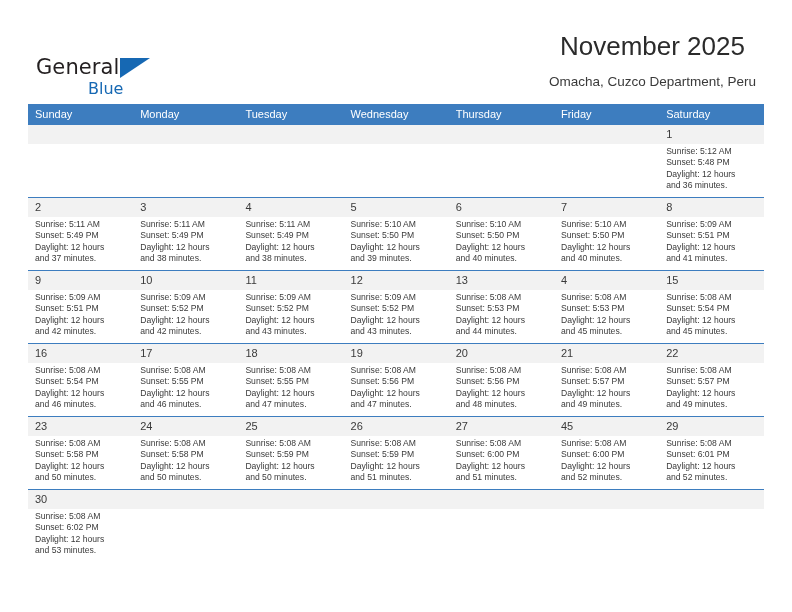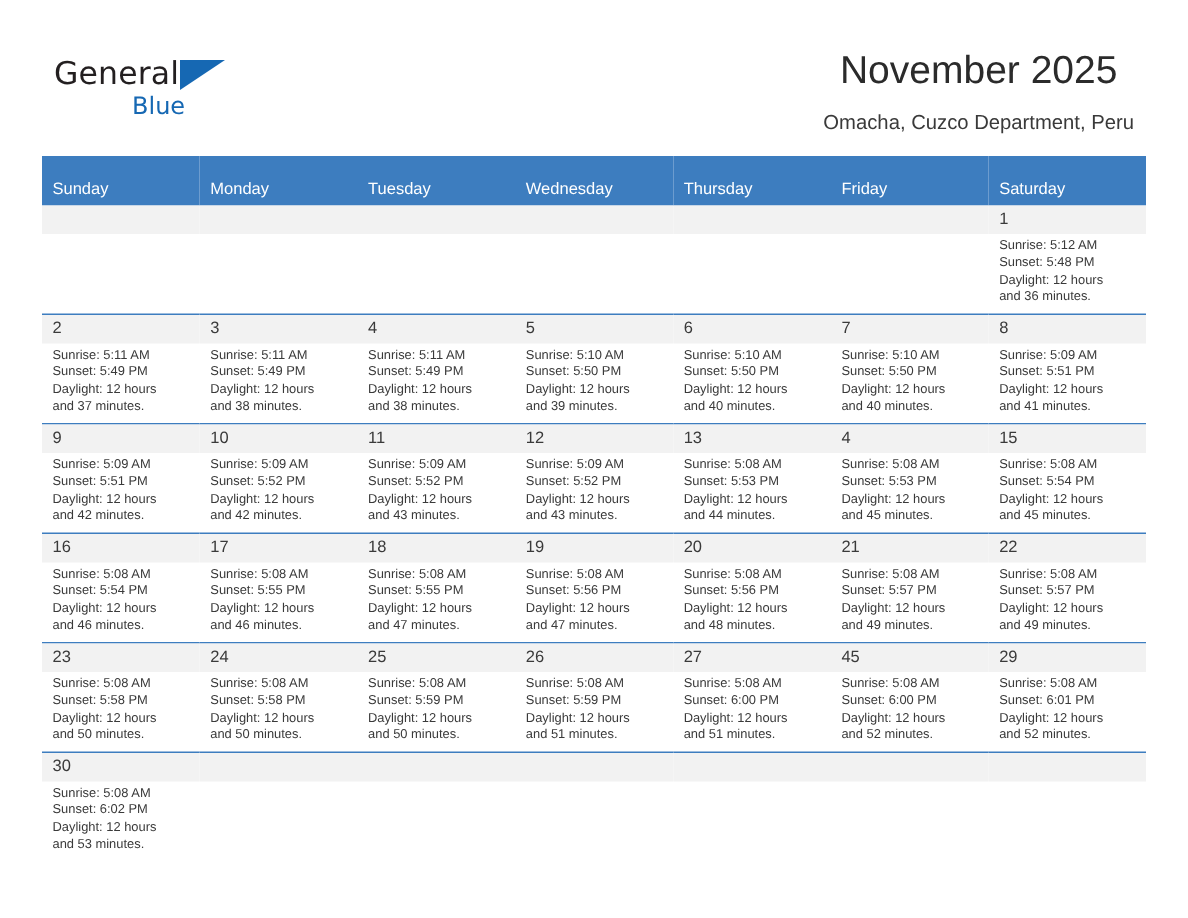--- a/index.html
+++ b/index.html
@@ -27,21 +27,21 @@
     position: absolute;
     left: 0;
     top: 0;
     width: 792px;
     height: 100px;
   }
 
   .logo {
     position: absolute;
     left: 36px;
-    top: 38px;
+    top: 56px;
     width: 180px;
     height: 52px;
   }
   .logo-general {
     position: absolute;
     left: 0;
     top: 0;
     font-size: 21px;
     color: #231f20;
     letter-spacing: 0.1px;
@@ -98,21 +98,21 @@
     border-collapse: collapse;
     table-layout: fixed;
   }
 
   .calendar th {
     background: #3d7dbf;
     color: #ffffff;
     font-size: 11px;
     font-weight: normal;
     text-align: left;
-    padding: 16px 0 4px 7px;
+    padding: 4px 0 4px 7px;
     height: 13px;
     line-height: 13px;
     border: none;
   }
 
   .week-row td {
     vertical-align: top;
     padding: 0;
     border: none;
     border-bottom: 1.2px solid #3d7dbf;

